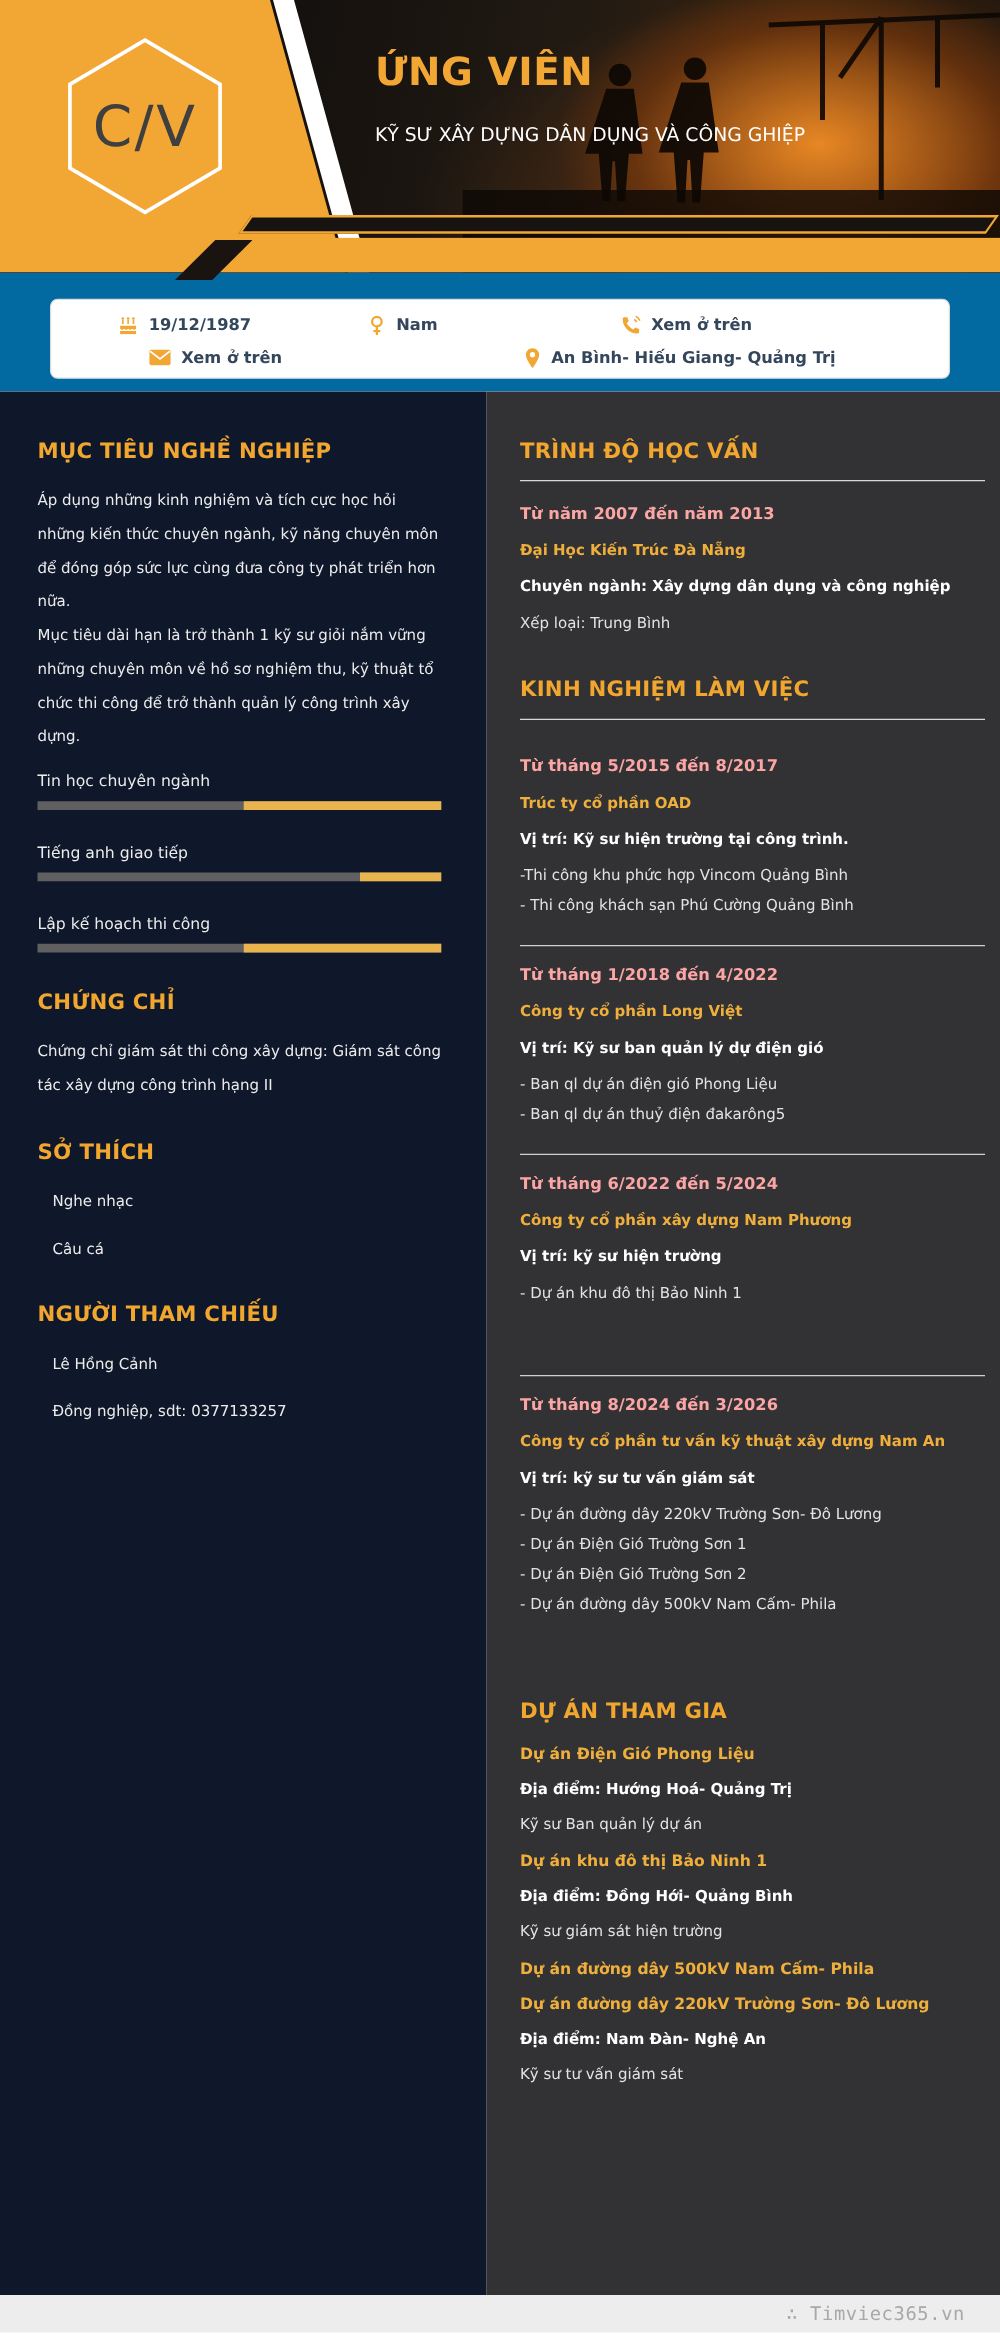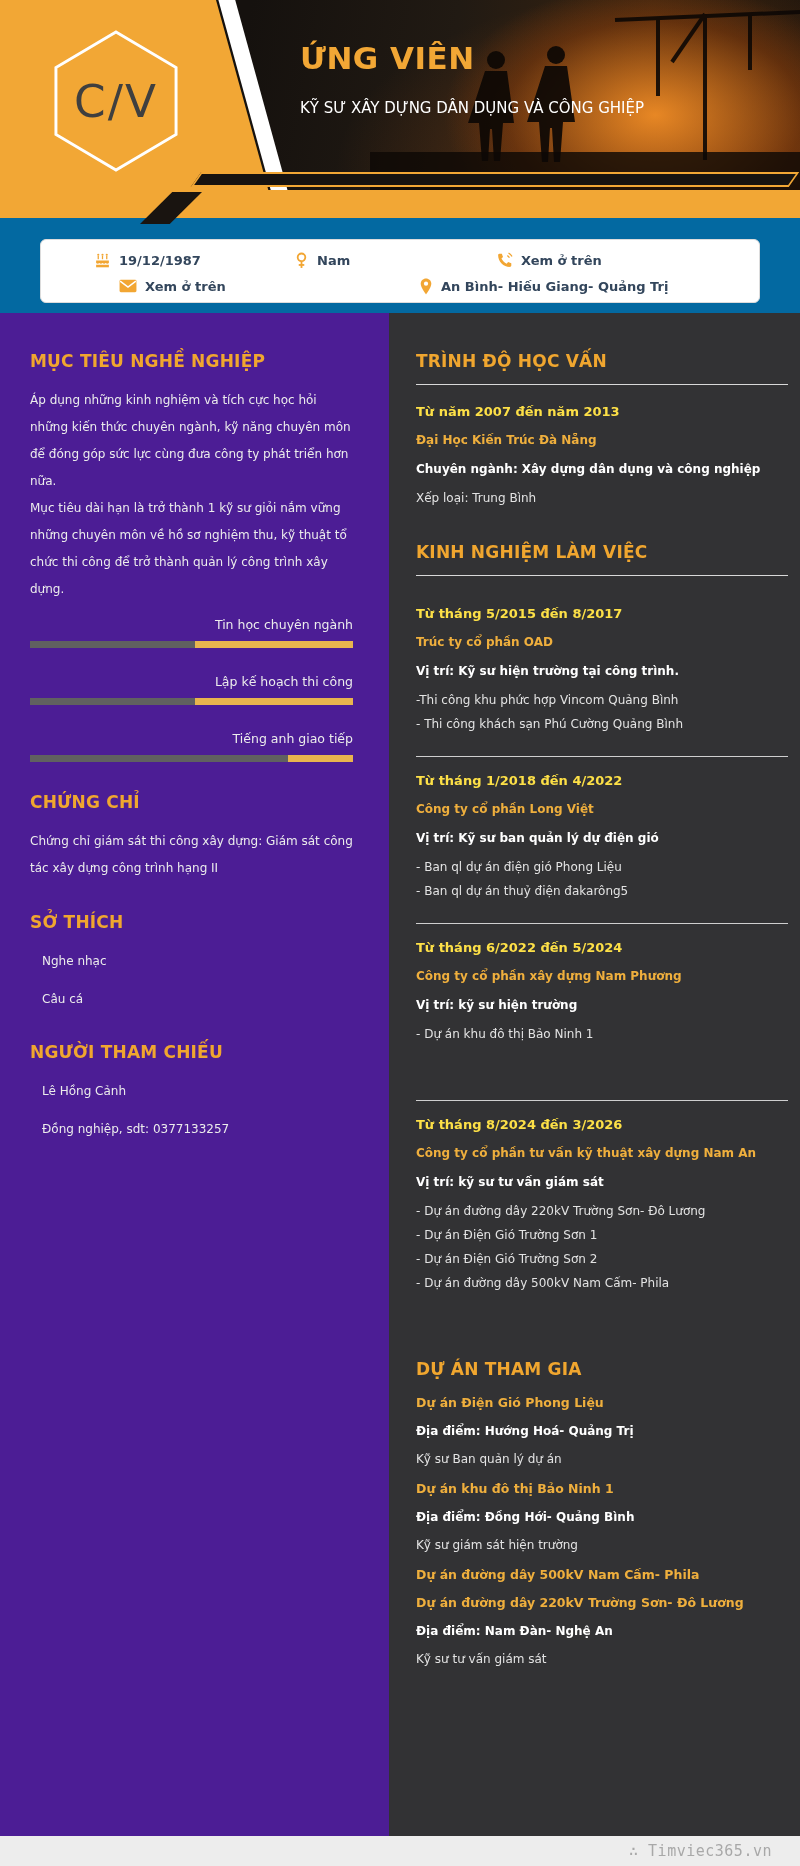--- a/index.html
+++ b/index.html
@@ -35,40 +35,40 @@
   .card{position:absolute;left:40px;top:21px;width:718px;height:62px;background:#ffffff;
     border:1px solid #dcdcdc;border-radius:6px;}
   .c-item{position:absolute;display:flex;align-items:center;gap:8px;height:18px;
     font-size:13px;font-weight:bold;color:#33465c;}
   .c-item svg{flex:0 0 auto;}
   .ci-1{left:53px;top:11px;} .ci-2{left:253px;top:11px;} .ci-3{left:455px;top:11px;}
   .ci-4{left:78px;top:37px;} .ci-5{left:378px;top:37px;}
 
   
   .main{display:flex;height:1523px;overflow:hidden;}
-  .col-left{width:389px;background:#4c1d95;color:#e9e9e9;box-sizing:border-box;
+  .col-left{width:389px;background:#0f172a;color:#e9e9e9;box-sizing:border-box;
     padding:38px 36px 0 30px;}
   .col-right{flex:1;background:#323234;color:#e9e9e9;box-sizing:border-box;
     padding:38px 12px 0 27px;}
 
   .lh,.rh{color:#f0a62f;font-size:17px;font-weight:bold;margin:30px 0 16px;letter-spacing:.2px;}
   .lh:first-child,.rh:first-child{margin-top:0;}
   .rh.rule{padding-bottom:13px;border-bottom:1px solid #d8d8d8;margin-bottom:16px;}
   .rh.gap-top{margin-top:44px;}
 
   .para{font-size:12px;line-height:27px;margin:0;color:#ececec;}
 
-  .skill{margin-bottom:26px;text-align:right;}
+  .skill{margin-bottom:26px;}
   .skill-label{font-size:12.5px;color:#ececec;margin:14px 0 9px;}
   .bar{position:relative;height:7px;background:#606060;margin:0 0 12px;}
   .bar-fill{position:absolute;right:0;top:0;height:100%;background:#e9b44e;}
 
   .plain-line{font-size:12px;line-height:26px;margin:12px;color:#ececec;}
 
-  .r-period{font-size:13px;font-weight:bold;color:#fde047;margin:0 0 12px;line-height:16px;}
+  .r-period{font-size:13px;font-weight:bold;color:#fca5a5;margin:0 0 12px;line-height:16px;}
   .r-company{font-size:12px;font-weight:bold;color:#efaf3d;margin:0 0 13px;line-height:16px;}
   .r-bold{font-size:12px;font-weight:bold;color:#ffffff;margin:0 0 9px;line-height:16px;}
   .r-plain{font-size:12px;color:#e3e3e3;margin:0;line-height:24px;}
   .r-detail{font-size:12px;color:#e3e3e3;margin:0;line-height:24px;}
 
   .edu{padding-top:3px;}
   .job{border-bottom:1px solid #cfcfcf;padding:16px 0 20px;}
   .job:last-child{border-bottom:none;}
   .job.tall{padding-bottom:54px;}
   #jobs .job:first-child{padding-top:14px;}
@@ -183,29 +183,29 @@
         </div>
 
       <div id="skills-list">
           <div class="skill">
             <div class="skill-label">Tin học chuyên ngành</div>
             <div class="bar">
               <div class="bar-fill" style="width: 49%;"></div>
             </div>
           </div>
           <div class="skill">
+            <div class="skill-label">Tiếng anh giao tiếp</div>
+            <div class="bar">
+              <div class="bar-fill" style="width: 20%;"></div>
+            </div>
+          </div>
+          <div class="skill">
             <div class="skill-label">Lập kế hoạch thi công</div>
             <div class="bar">
               <div class="bar-fill" style="width: 49%;"></div>
-            </div>
-          </div>
-          <div class="skill">
-            <div class="skill-label">Tiếng anh giao tiếp</div>
-            <div class="bar">
-              <div class="bar-fill" style="width: 20%;"></div>
             </div>
           </div>
         </div>
 
       <div class="lh">CHỨNG CHỈ</div>
       <p class="para">Chứng chỉ giám sát thi công xây dựng: Giám sát công tác xây dựng công trình hạng II</p>
 
       <div class="lh">SỞ THÍCH</div>
       <div id="hobby-list">
           <p class="plain-line">Nghe nhạc</p>

